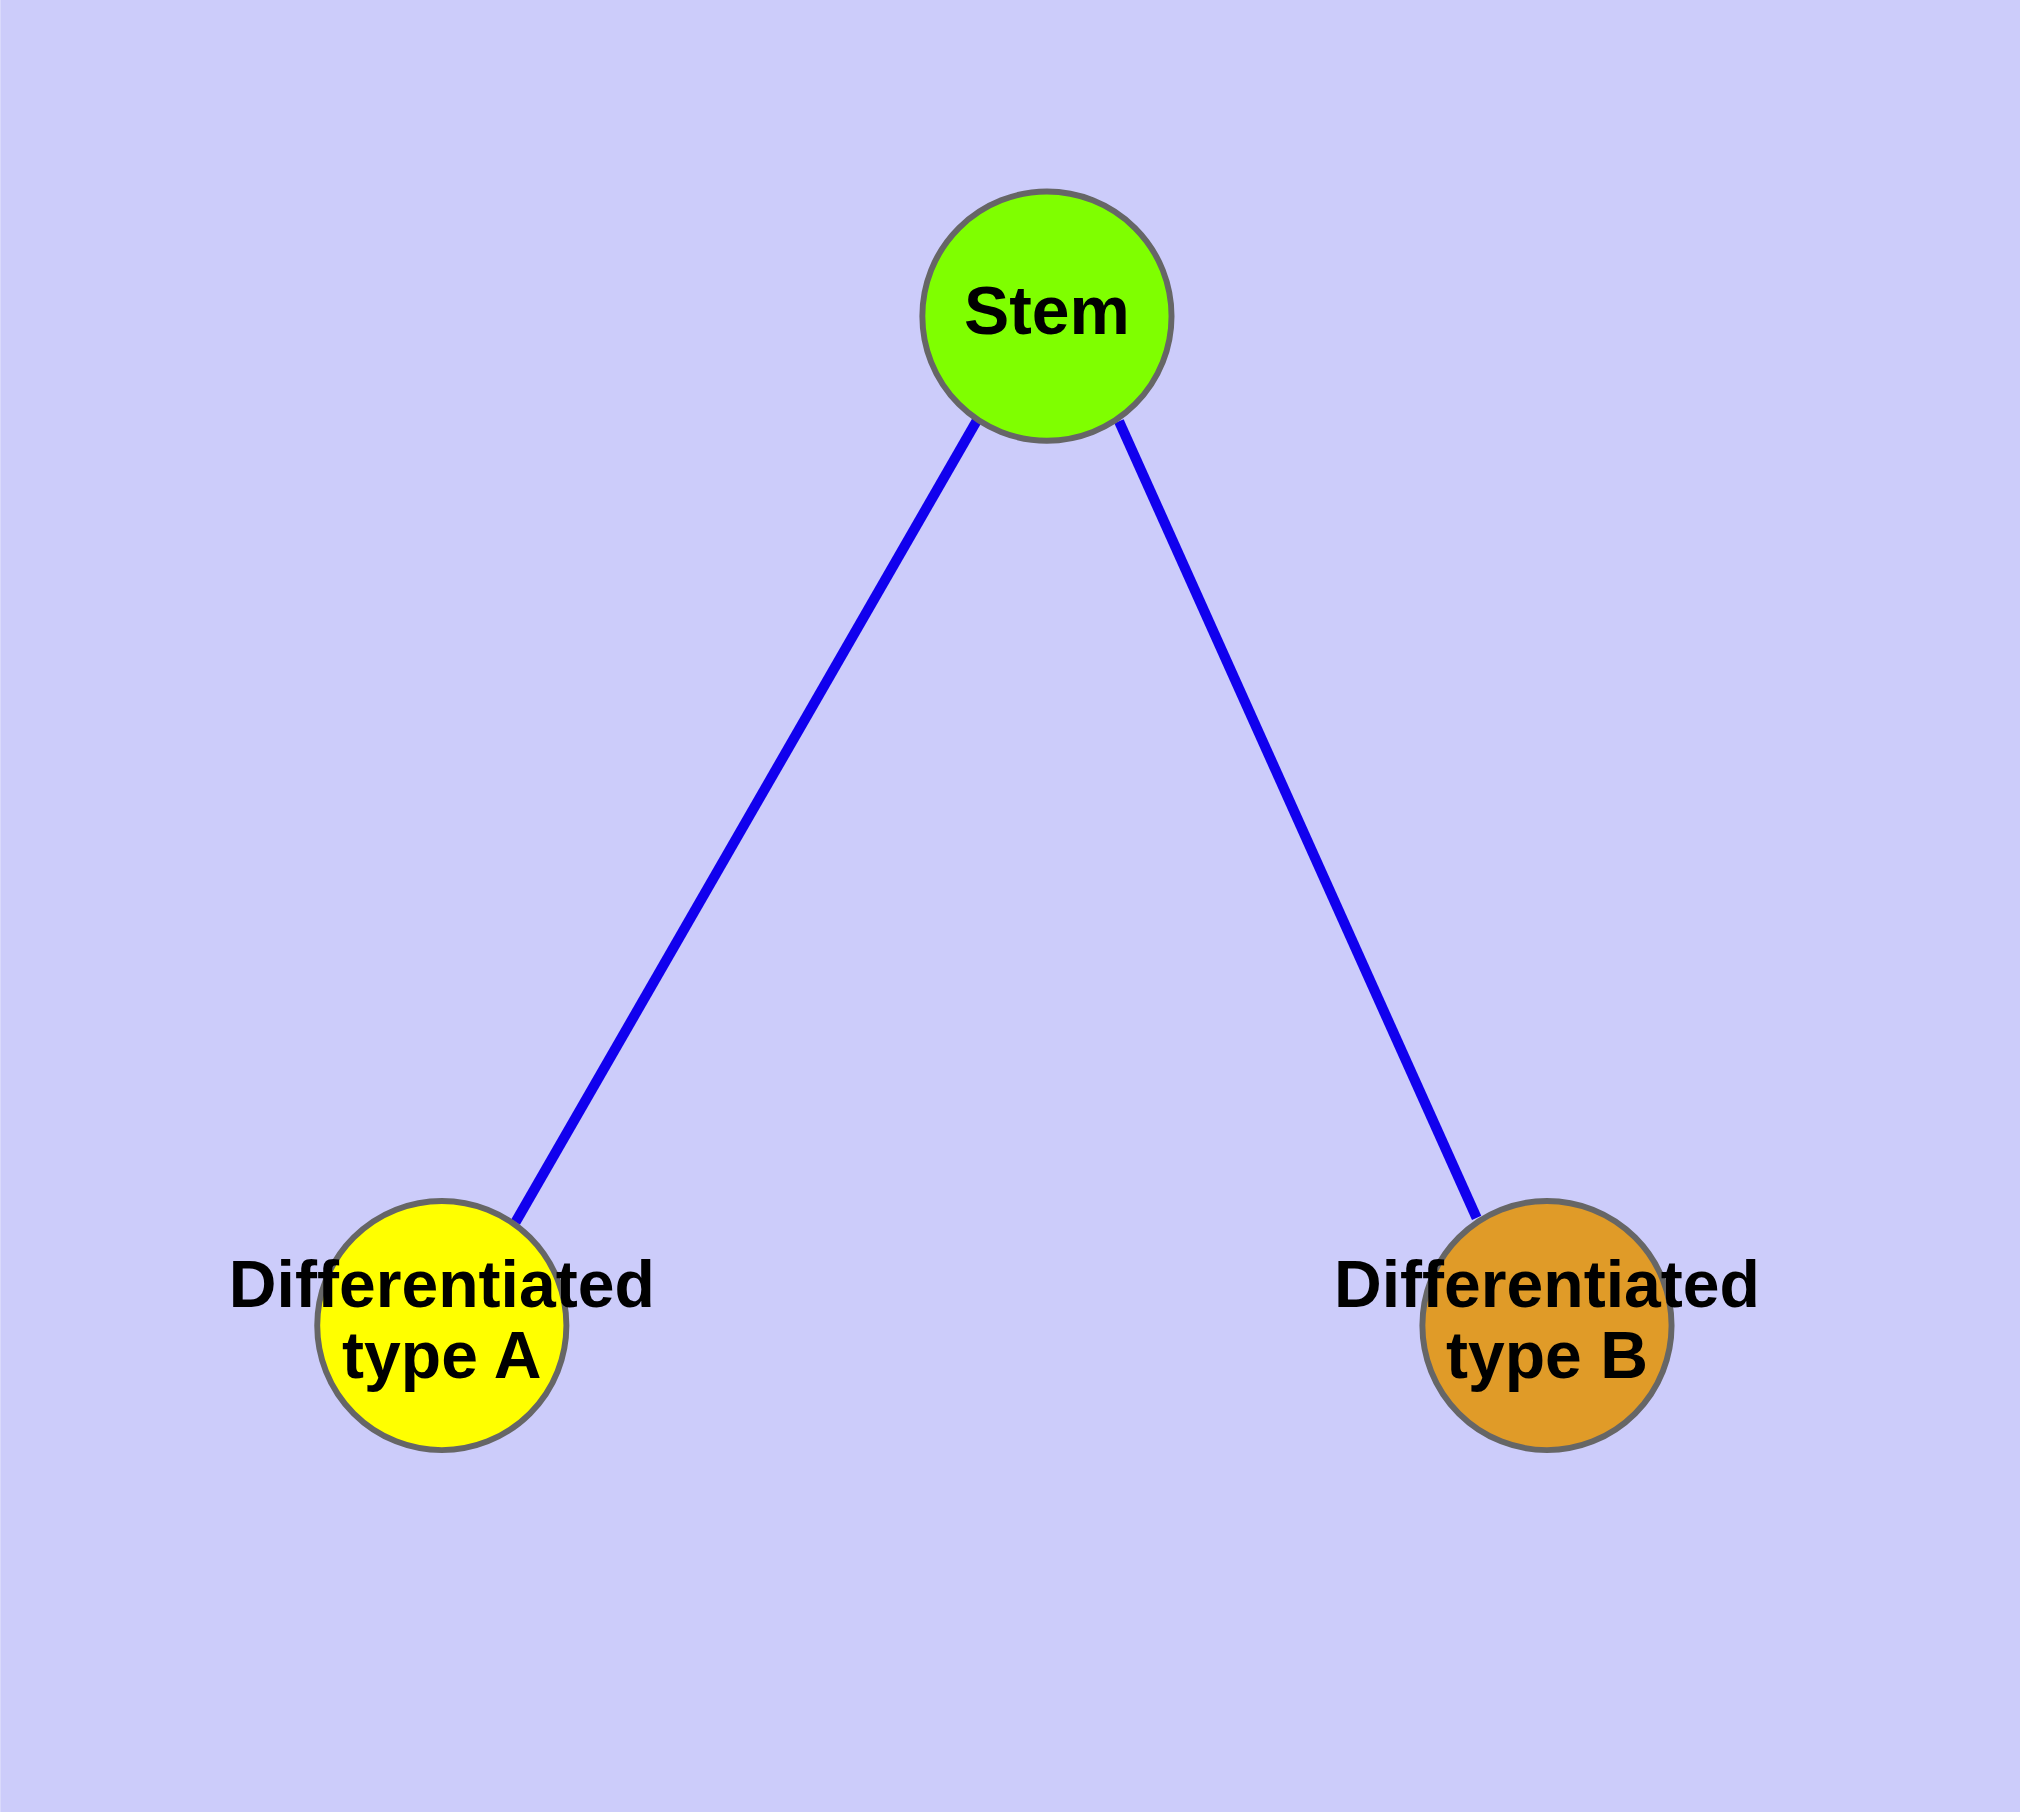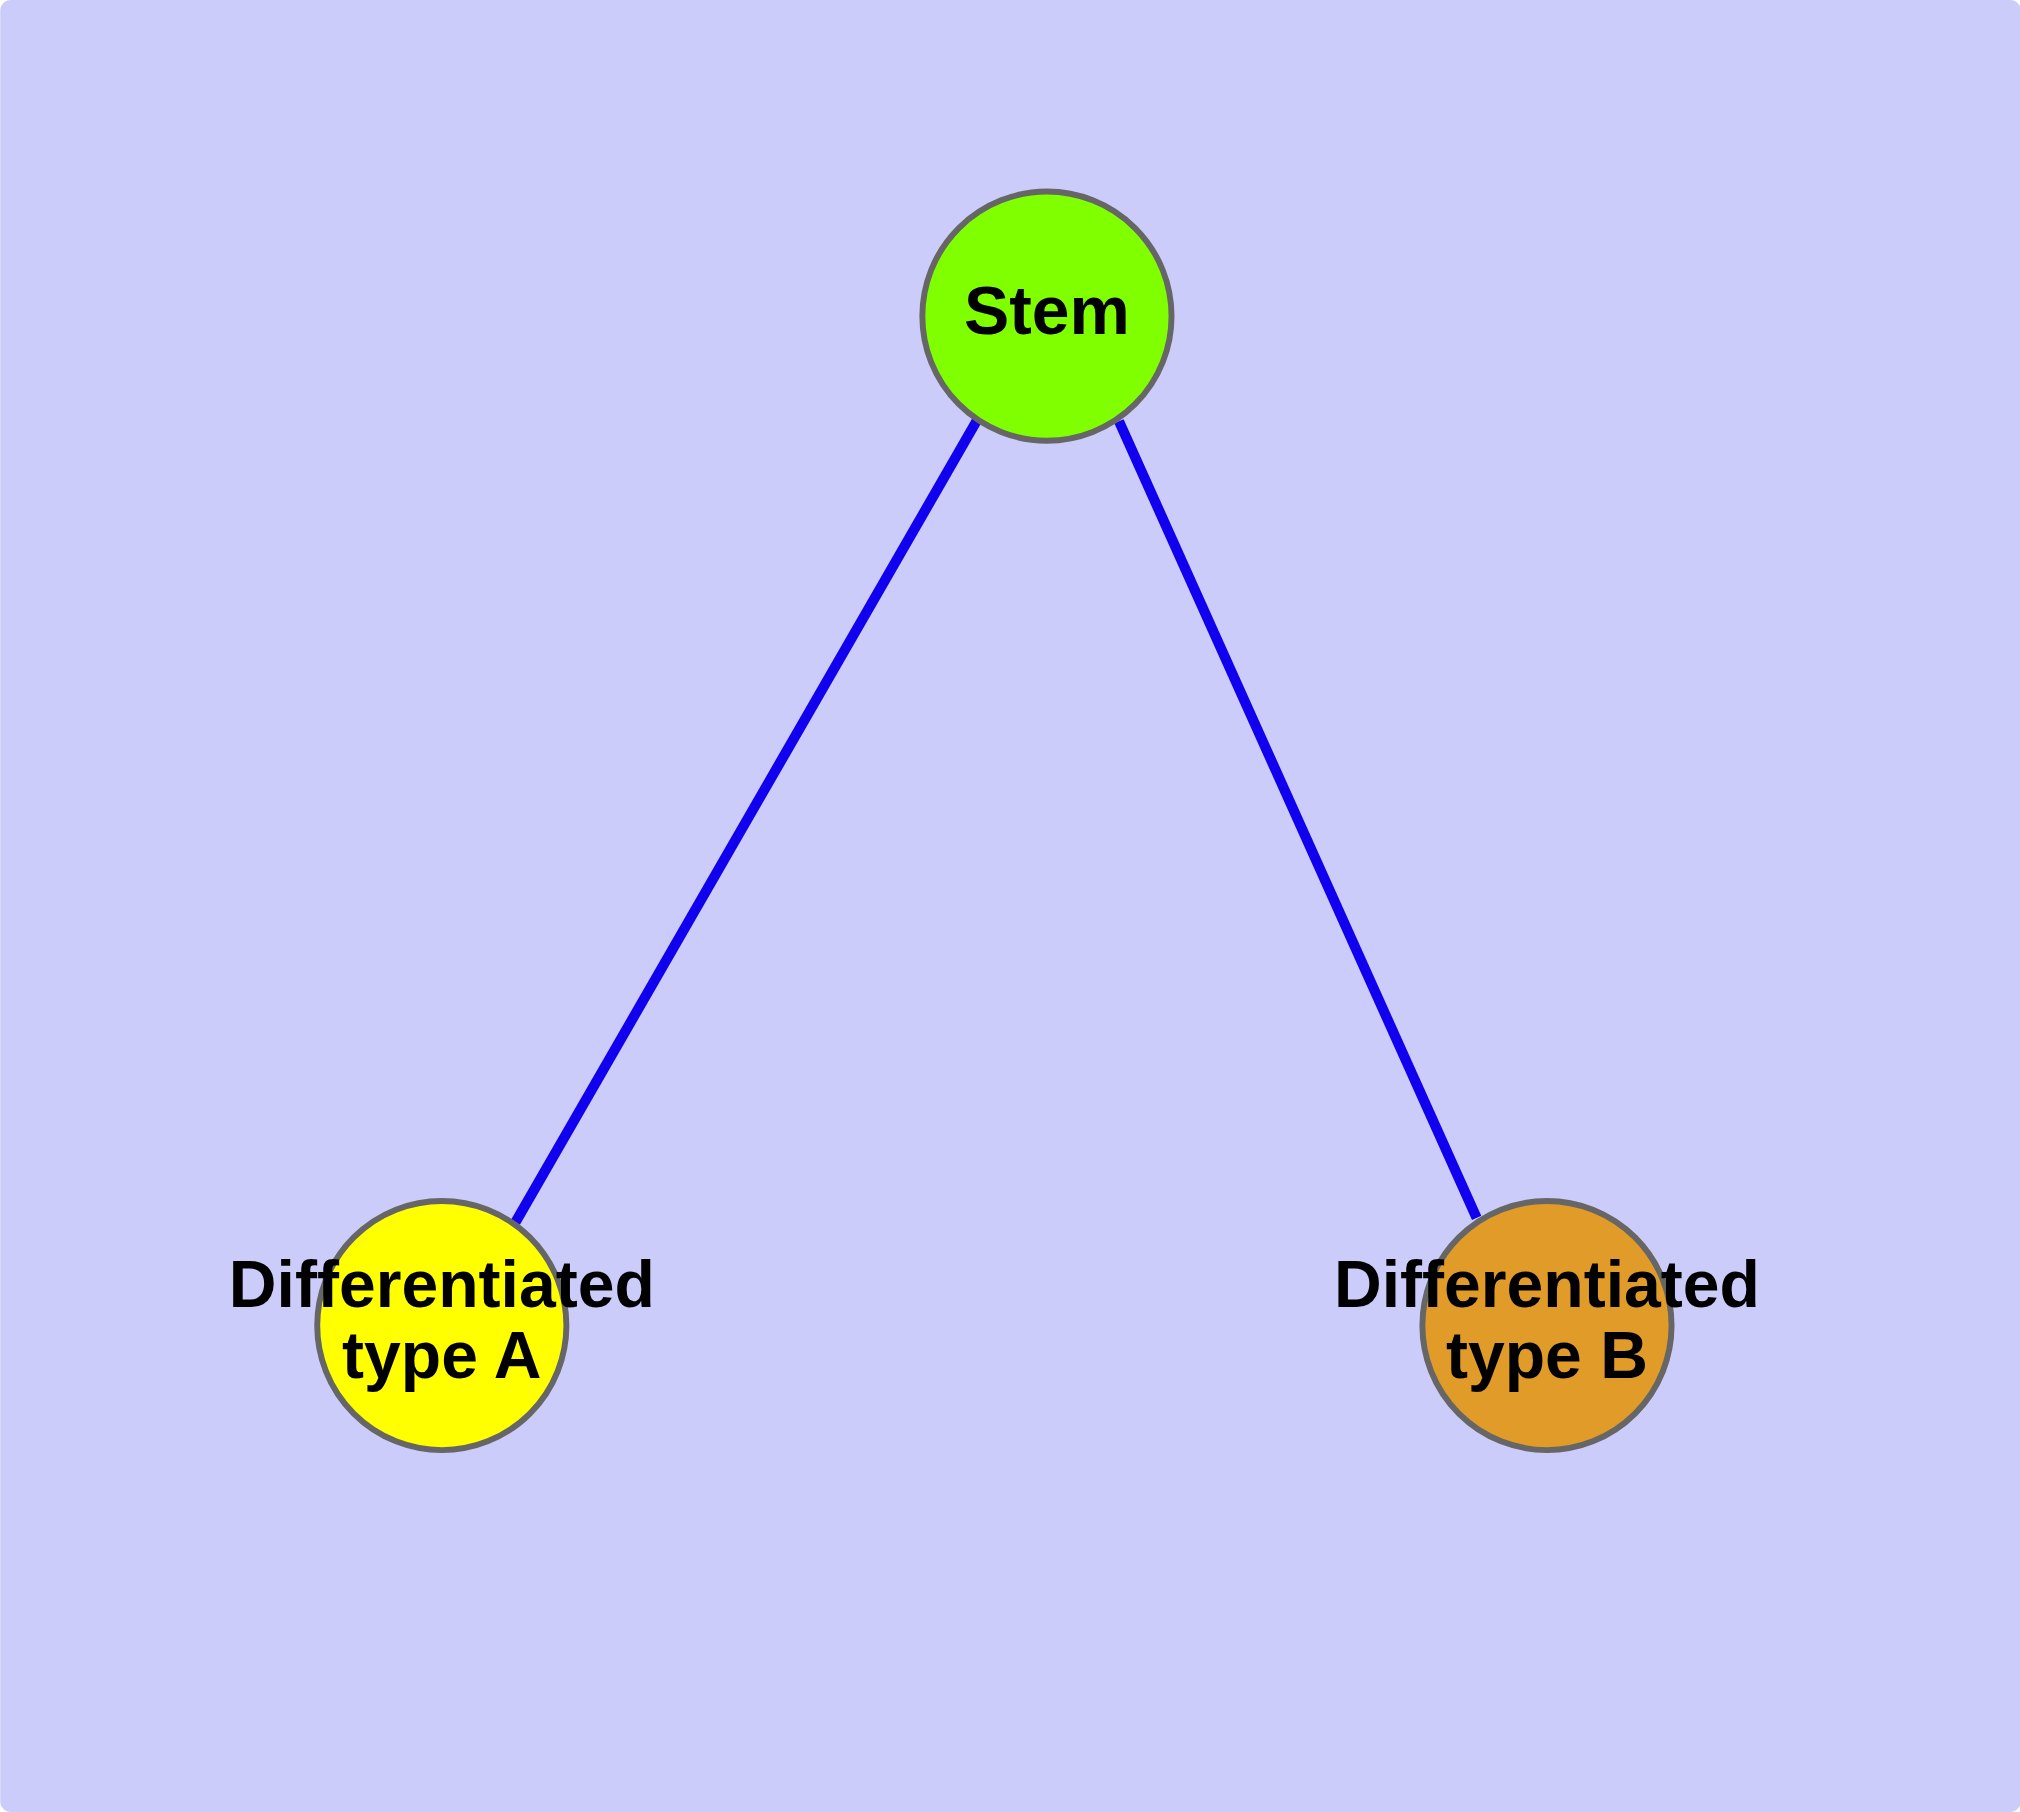--- a/index.html
+++ b/index.html
@@ -7,21 +7,20 @@
     margin: 0;
     padding: 0;
     background: #ffffff;
   }
   #canvas {
     position: relative;
     width: 2021px;
     height: 1812px;
     overflow: hidden;
     font-family: "Liberation Sans", "DejaVu Sans", sans-serif;
-    border-radius: 11px;
   }
   #graph-svg {
     position: absolute;
     top: 0;
     left: 0;
     width: 2021px;
     height: 1812px;
     display: block;
   }
   .node-label {

